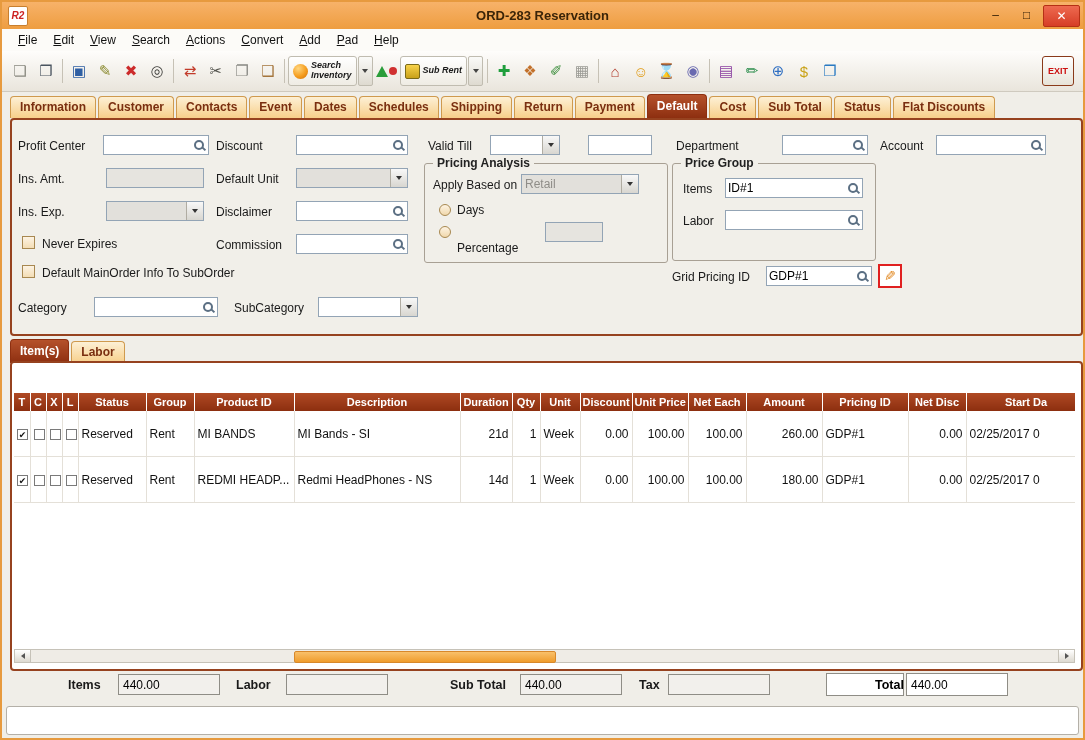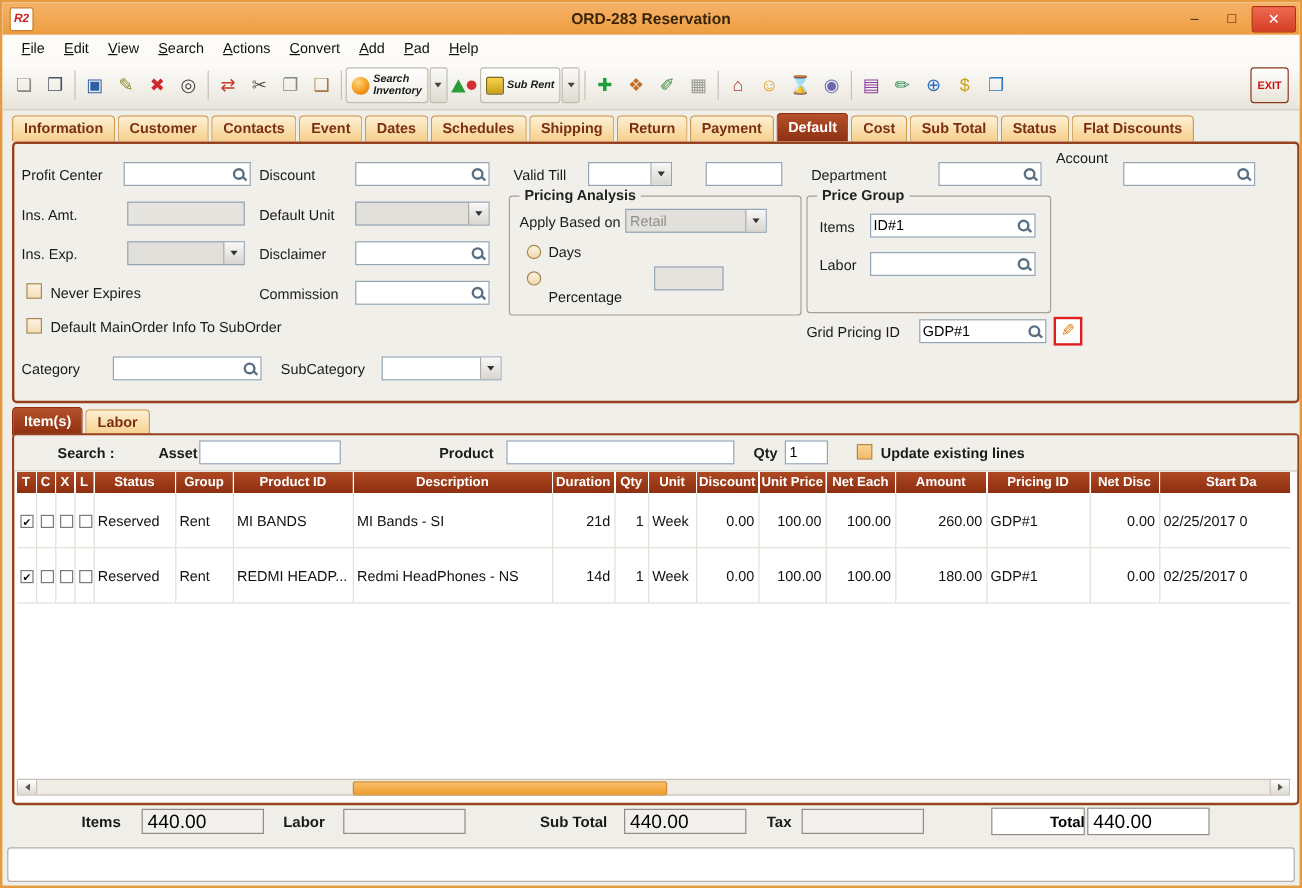--- a/index.html
+++ b/index.html
@@ -100,21 +100,21 @@
   .scroll-btn.left{border-right:1px solid #c6c2b8;}
   .scroll-btn.right{border-left:1px solid #c6c2b8;}
   .scroll-btn.left::after{content:"";border-top:3.5px solid transparent;border-bottom:3.5px solid transparent;border-right:4.5px solid #555;}
   .scroll-btn.right::after{content:"";border-top:3.5px solid transparent;border-bottom:3.5px solid transparent;border-left:4.5px solid #555;}
   .scroll-track{position:relative;flex:1;}
   .scroll-thumb{position:absolute;left:263px;top:1px;width:260px;height:10px;border:1px solid #d8882a;border-radius:2px;
     background:linear-gradient(#f9c06a,#ef9c2c);}
   
   .sumlbl{position:absolute;font-weight:bold;font-size:12.5px;color:#1a1a1a;white-space:nowrap;}
   .sumfield{position:absolute;height:21px;border:1px solid #8f8d86;background:#f2f0ec;
-    font-size:16px;line-height:21px;padding:0 4px;box-sizing:border-box;overflow:hidden;}
+    font-size:12px;line-height:21px;padding:0 4px;box-sizing:border-box;overflow:hidden;}
   .total-box{position:absolute;height:23px;border:1px solid #8f8d86;background:#fff;font-weight:bold;
     font-size:12.5px;line-height:23px;text-align:center;box-sizing:border-box;}
   .statusbar{position:absolute;left:4px;top:704px;width:1073px;height:29px;background:#fff;
     border:1px solid #b4b0a8;border-radius:3px;font-size:12px;line-height:29px;padding:0 6px;box-sizing:border-box;}
 </style>
 </head>
 <body>
 
 <div class="titlebar">
   <span class="app-icon">R2</span>
@@ -231,21 +231,21 @@
     <span class="arrow"></span>
   </span>
   <input class="tinput" style="left: 576px; top: 15px; width: 64px;" value="">
 
   <span class="lbl" style="left:664px;top:19px;">Department</span>
   <span class="lookup" style="left:770px;top:15px;width:86px;">
     <input value="" style="">
     <span class="mag"></span>
   </span>
 
-  <span class="lbl" style="left:868px;top:5px;">Account</span>
+  <span class="lbl" style="left:868px;top:19px;">Account</span>
   <span class="lookup" style="left:924px;top:15px;width:110px;">
     <input value="" style="">
     <span class="mag"></span>
   </span>
 
   <span class="lbl" style="left:6px;top:52px;">Ins. Amt.</span>
   <input class="tinput" style="left: 94px; top: 48px; width: 98px;" disabled="" value="">
 
   <span class="lbl" style="left:204px;top:52px;">Default Unit</span>
   <span class="combo disabled" style="left:284px;top:48px;width:112px;">
@@ -325,31 +325,20 @@
     <span class="arrow"></span>
   </span>
 </div>
 
 <div class="tabbar" style="left:8px;top:337px;height:24px;">
     <div class="tab active">Item(s)</div>
     <div class="tab">Labor</div>
   </div>
 
 <div class="panel" style="left:8px;top:359px;width:1069px;height:306px;background:#fff;">
-  <div class="search-row">
-    <span class="lbl" style="left:36px;top:8px;">Search :</span>
-    <span class="lbl" style="left:120px;top:8px;">Asset</span>
-    <input class="tinput" style="left: 154px; top: 4px; width: 118px;" value="">
-    <span class="lbl" style="left:354px;top:8px;">Product</span>
-    <input class="tinput" style="left: 410px; top: 4px; width: 190px;" value="">
-    <span class="lbl" style="left:616px;top:8px;">Qty</span>
-    <input class="tinput" style="left: 642px; top: 4px; width: 36px;" value="1">
-    <span class="cbx orange" style="left:702px;top:7px;"></span>
-    <span class="lbl" style="left:722px;top:8px;">Update existing lines</span>
-  </div>
 
   <div class="tbl-wrap">
     <table class="grid">
         <colgroup>
           <col style="width: 16px;">
           <col style="width: 16px;">
           <col style="width: 16px;">
           <col style="width: 16px;">
           <col style="width: 68px;">
           <col style="width: 48px;">

